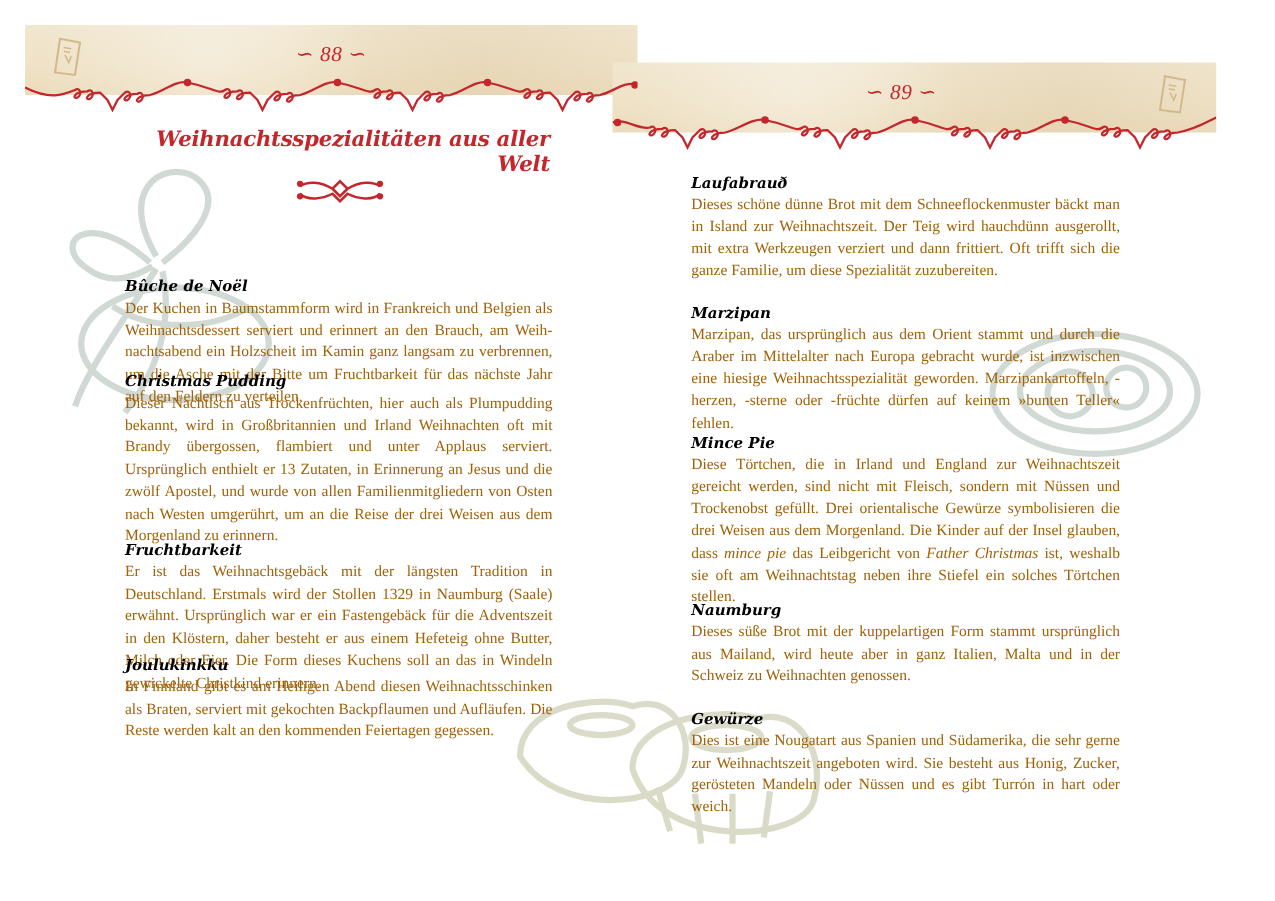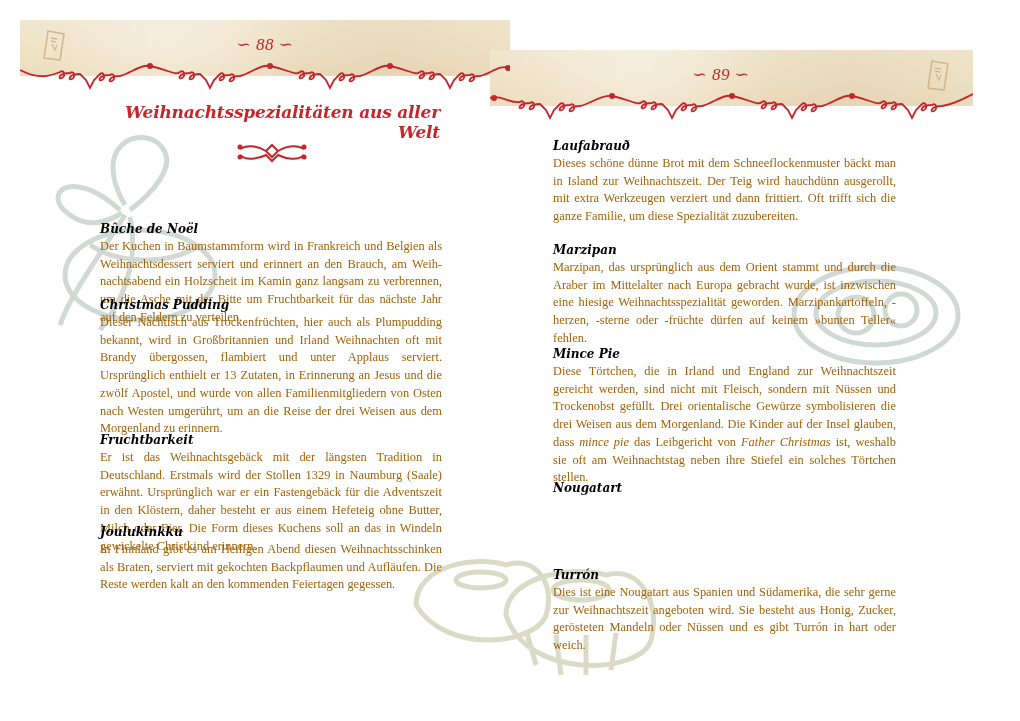--- a/index.html
+++ b/index.html
@@ -152,19 +152,20 @@
   </div>
   <div class="section" style="top:212px;">
     <div class="section-title">Marzipan</div>
     <div class="section-body">Marzipan, das ursprünglich aus dem Orient stammt und durch die Araber im Mittelalter nach Europa gebracht wurde, ist inzwischen eine hiesige Weihnachtsspezialität geworden. Marzipankartoffeln, -herzen, -sterne oder -früchte dürfen auf keinem »bunten Teller« fehlen.</div>
   </div>
   <div class="section" style="top:316px;">
     <div class="section-title">Mince Pie</div>
     <div class="section-body"><span>Diese Törtchen, die in Irland und England zur Weihnachtszeit gereicht werden, sind nicht mit Fleisch, sondern mit Nüssen und Trockenobst gefüllt. Drei orientalische Gewürze symbolisieren die drei Weisen aus dem Morgenland. Die Kinder auf der Insel glauben, dass </span><em>mince pie</em><span> das Leibgericht von </span><em>Father Christmas</em><span> ist, weshalb sie oft am Weihnachtstag neben ihre Stiefel ein solches Törtchen stellen.</span></div>
   </div>
   <div class="section" style="top:450px;">
-    <div class="section-title">Nougatart</div>
+    <div class="section-title">Naumburg</div>
+    <div class="section-body">Dieses süße Brot mit der kuppelartigen Form stammt ursprünglich aus Mailand, wird heute aber in ganz Italien, Malta und in der Schweiz zu Weihnachten genossen.</div>
   </div>
   <div class="section" style="top:537px;">
-    <div class="section-title">Turrón</div>
+    <div class="section-title">Gewürze</div>
     <div class="section-body">Dies ist eine Nougatart aus Spanien und Südamerika, die sehr gerne zur Weihnachtszeit angeboten wird. Sie besteht aus Honig, Zucker, gerös­teten Mandeln oder Nüssen und es gibt Turrón in hart oder weich.</div>
   </div>
 </div>
 
 </body></html>

